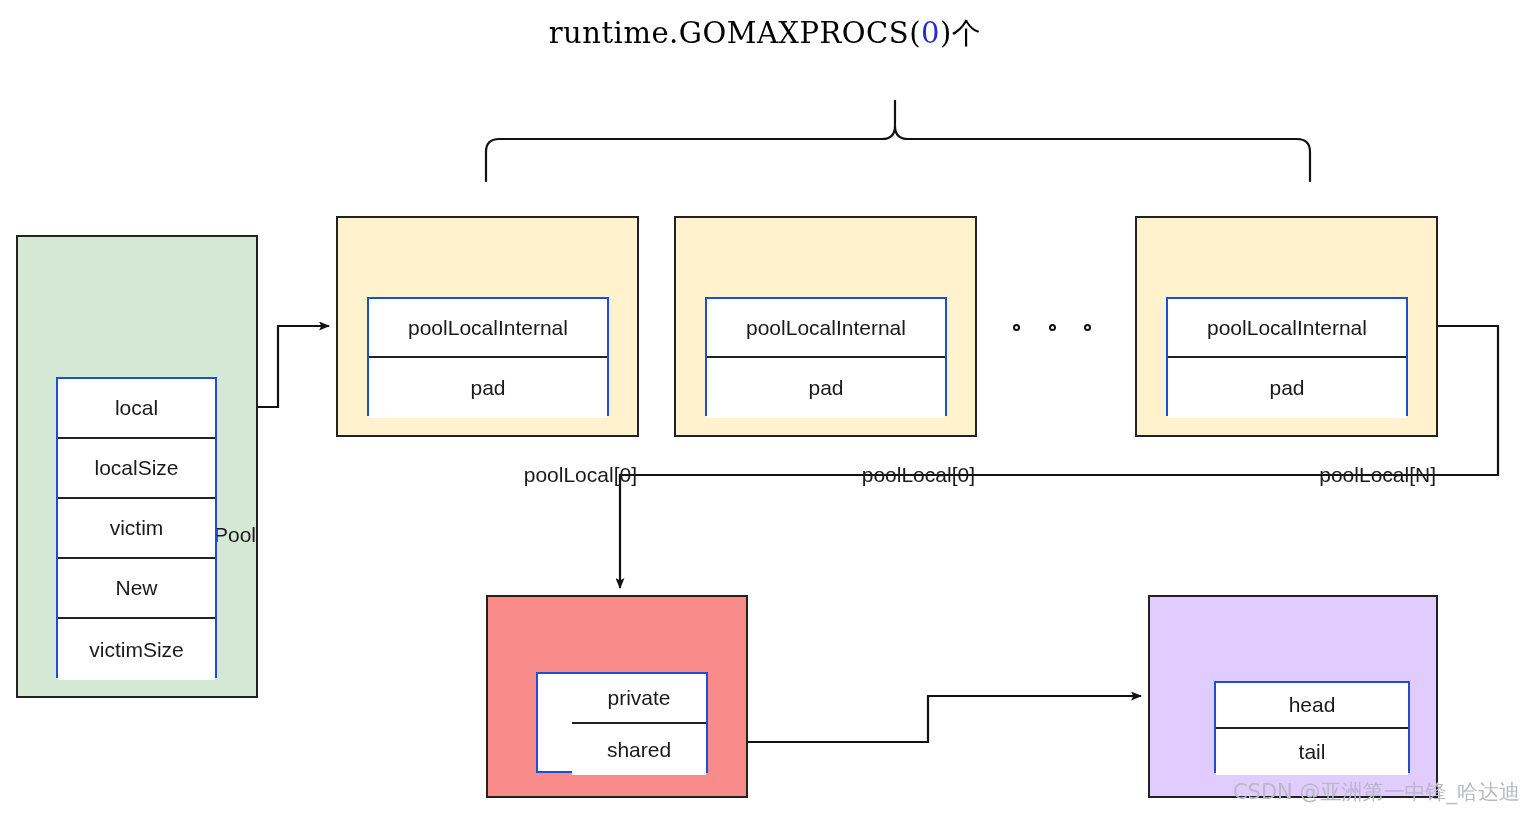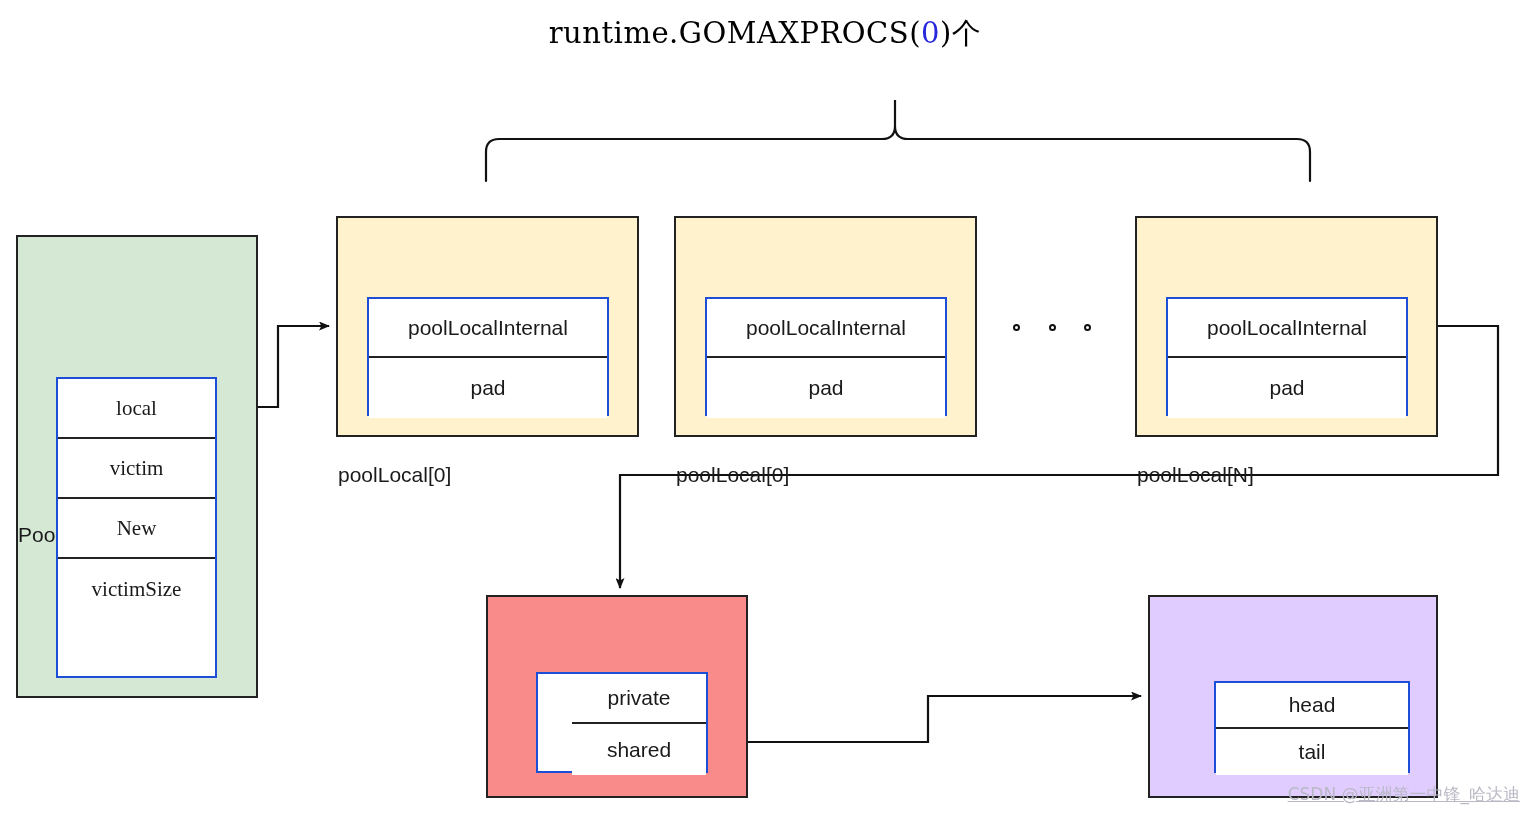--- a/index.html
+++ b/index.html
@@ -41,21 +41,21 @@
   
   .groupbox {
     position: absolute;
     border: 2px solid #222222;
     box-sizing: border-box;
   }
   .group-title {
     position: absolute;
     left: 0;
     width: 100%;
-    text-align: left;
+    text-align: right;
     font-size: 21px;
     color: #1a1a1a;
     white-space: nowrap;
   }
 
   
   .fieldstack {
     position: absolute;
     border: 2px solid #1d4ed8;
     box-sizing: border-box;
@@ -71,21 +71,21 @@
     justify-content: center;
     border-bottom: 2px solid #222222;
     white-space: nowrap;
   }
   .fieldstack .row:last-child { border-bottom: none; }
 
   
   #pool-box        { left: 16px;   top: 235px; width: 242px; height: 463px; background: #d5e8d4; }
   #pool-title      { top: 286px; }
   #pool-fields     { left: 56px;   top: 377px; width: 161px; height: 301px; }
-  #pool-fields .row{ height: 60px; font-family: Liberation Serif, serif; }
+  #pool-fields .row{ height: 60px; }
   #pool-fields .row:nth-child(5) { height: 61px; }
 
   .poollocal-box   { top: 216px; width: 303px; height: 221px; background: #fff2cc; }
   #poollocal-0     { left: 336px; }
   #poollocal-1     { left: 674px; }
   #poollocal-n     { left: 1135px; }
   .poollocal-title { top: 245px; }
   .poollocal-fields{ top: 297px; width: 242px; height: 119px; }
   #poollocal-0-fields { left: 367px; }
   #poollocal-1-fields { left: 705px; }
@@ -121,25 +121,24 @@
     border-radius: 50%;
     background: #ffffff;
     box-sizing: border-box;
   }
 
   
   #watermark {
     position: absolute;
     right: 10px;
     bottom: 8px;
-    font-size: 17px;
+    font-size: 21px;
     color: #b9b9c6;
     white-space: nowrap;
     font-family: "DejaVu Sans", sans-serif;
-    text-decoration: underline;
   }
 </style>
 </head>
 <body>
 
 <div id="stage">
 
   <div id="title"><span>runtime.GOMAXPROCS(</span><span class="blue">0</span><span>)个</span></div>
 
   <svg class="svg-layer" viewBox="0 0 1530 814" preserveAspectRatio="none">
@@ -174,20 +173,21 @@
     <g>
       <path d="M708,742 L928,742 L928,696 L1141,696" fill="none" stroke="#111111" stroke-width="2.2" marker-end="url(#arrowhead)"></path>
     </g>
   </svg>
 
   <div class="groupbox" id="pool-box">
     <div class="group-title" id="pool-title">Pool</div>
   </div>
   <div class="fieldstack" id="pool-fields">
     <div class="row">local</div>
+    <div class="row">localSize</div>
     <div class="row">victim</div>
     <div class="row">New</div>
     <div class="row">victimSize</div>
   </div>
 
   <div class="groupbox poollocal-box" id="poollocal-0">
     <div class="group-title poollocal-title">poolLocal[0]</div>
   </div>
   <div class="fieldstack poollocal-fields" id="poollocal-0-fields">
     <div class="row">poolLocalInternal</div>

